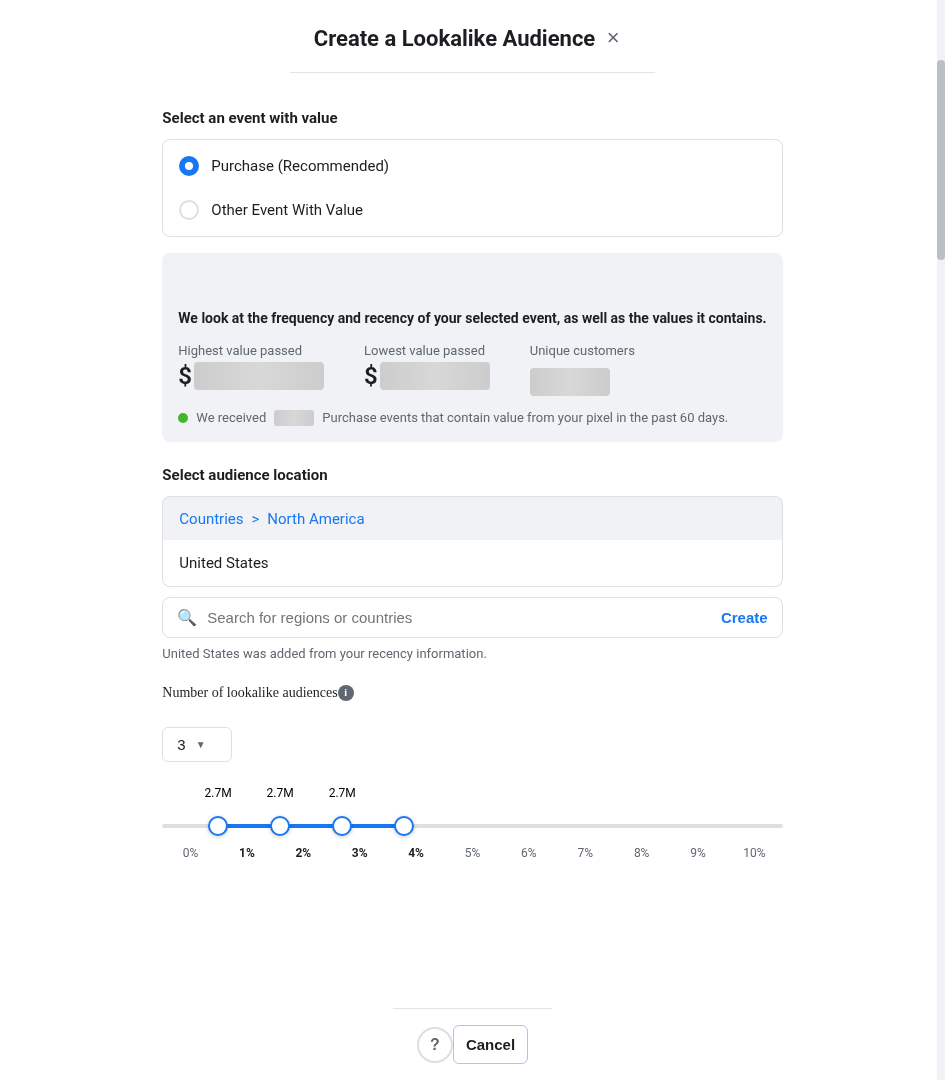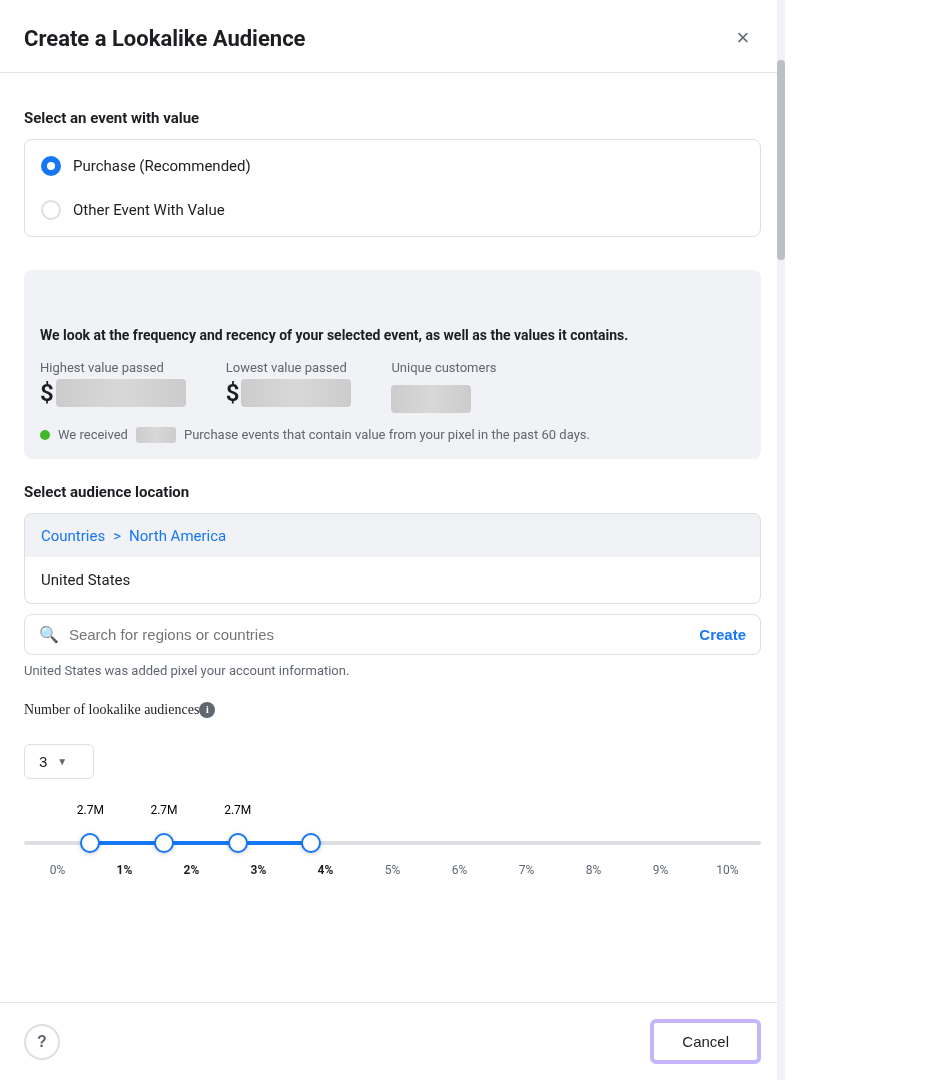--- a/index.html
+++ b/index.html
@@ -5,25 +5,26 @@
     * { box-sizing: border-box; margin: 0; padding: 0; }
     body {
       font-family: -apple-system, BlinkMacSystemFont, 'Segoe UI', Roboto, Helvetica, Arial, sans-serif;
       background: #fff;
       width: 945px;
       min-height: 1080px;
       overflow-x: hidden;
     }
     .modal {
       background: #fff;
-      width: 785px;
+      width: 945px;
       min-height: 1080px;
       display: flex;
       flex-direction: column;
       position: relative;
+      align-items: center;
     }
     .modal-header {
       display: flex;
       align-items: center;
       justify-content: space-between;
       padding: 20px 24px 16px 24px;
       border-bottom: 1px solid #e4e4e4;
     }
     .modal-title {
       font-size: 22px;
@@ -52,21 +53,21 @@
       font-size: 15px;
       font-weight: 700;
       color: #1c1e21;
       margin-bottom: 12px;
       margin-top: 16px;
     }
     .radio-box {
       border: 1px solid #dddfe2;
       border-radius: 8px;
       padding: 4px 0;
-      margin-bottom: 33px;
+      margin-bottom: 16px;
     }
     .radio-option {
       display: flex;
       align-items: center;
       padding: 12px 16px;
       gap: 12px;
       cursor: pointer;
     }
     .radio-option:not(:last-child) {
       border-bottom: none;
@@ -351,26 +352,26 @@
       cursor: pointer;
       font-size: 16px;
       color: #606770;
       font-weight: 700;
     }
     .footer-actions {
       display: flex;
       gap: 12px;
     }
     .cancel-btn {
-      padding: 10px 28px;
-      border: 4px solid #c4b5fd;
+      padding: 10px 12px;
+      border: 1px solid #c4b5fd;
       border-radius: 6px;
       background: #fff;
       font-size: 15px;
-      font-weight: 400;
+      font-weight: 700;
       color: #1c1e21;
       cursor: pointer;
     }
     .create-btn {
       padding: 10px 20px;
       border: none;
       border-radius: 6px;
       background: #1877f2;
       font-size: 15px;
       font-weight: 700;
@@ -463,21 +464,21 @@
         <a class="breadcrumb-link">Countries</a>
         <span class="breadcrumb-sep">&gt;</span>
         <a class="breadcrumb-link">North America</a>
       </div>
       <div class="location-selected">United States</div>
       <div class="search-row">
         <span class="search-icon-wrap">🔍</span>
         <input class="search-input" type="text" placeholder="Search for regions or countries" style="">
         <button class="browse-btn">Create</button>
       </div>
-      <div class="location-note">United States was added pixel your account information.</div>
+      <div class="location-note">United States was added from your recency information.</div>
     </div>
 
     <div class="audience-size">
       <div class="subtitle">
         <span>Number of lookalike audiences</span>
         <div class="info-icon">i</div>
       </div>
       <button class="dropdown-btn">
         <span>3</span>
         <span class="dropdown-arrow">▼</span>

